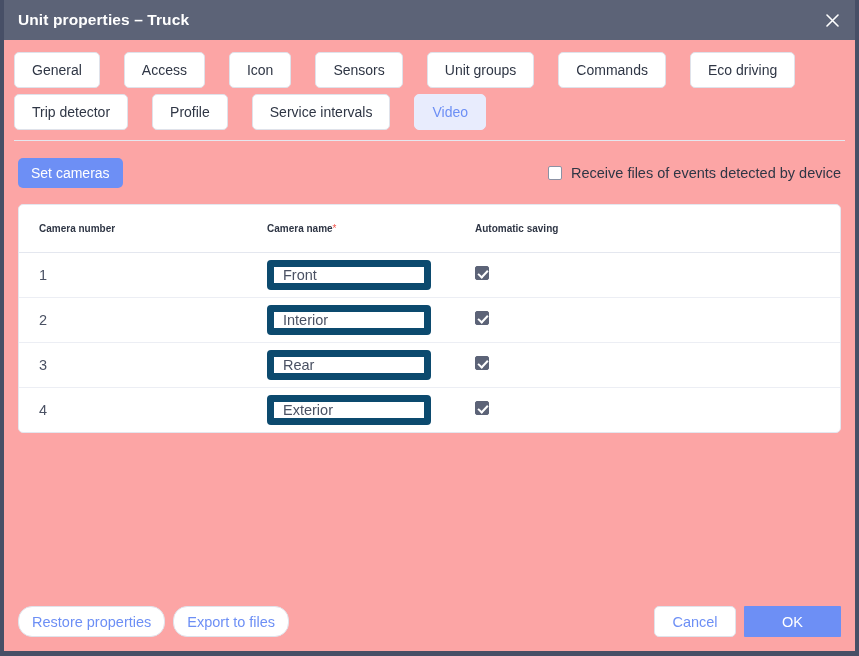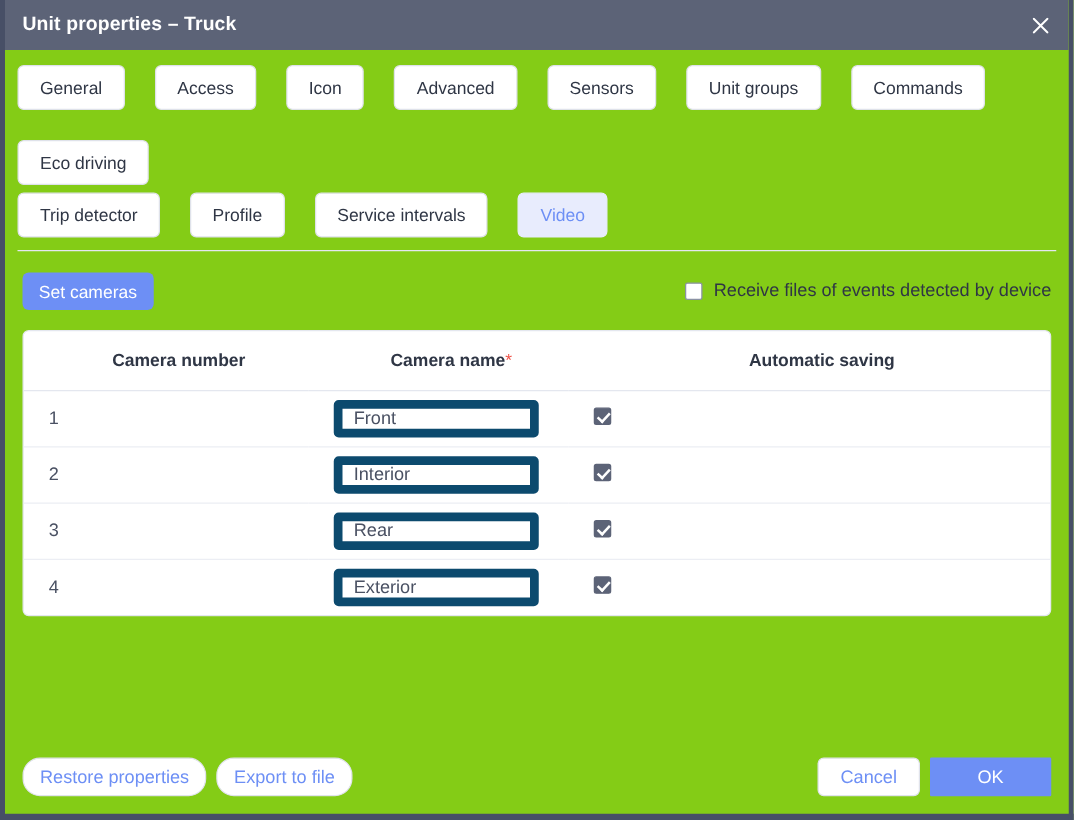--- a/index.html
+++ b/index.html
@@ -11,21 +11,21 @@
   }
   body {
     font-family: "Liberation Sans", sans-serif;
     -webkit-font-smoothing: antialiased;
   }
 
   .dialog {
     position: relative;
     width: 859px;
     height: 656px;
-    background: #84cc16;
+    background: #fca5a5;
     border-left: 4px solid #474f66;
     border-right: 4px solid #474f66;
     border-bottom: 5px solid #474f66;
     overflow: hidden;
     display: flex;
     flex-direction: column;
   }
 
   
   .titlebar {
@@ -156,22 +156,22 @@
     border: 1px solid #e4e7ef;
     border-radius: 5px;
     overflow: hidden;
     background: #ffffff;
   }
   table.cams {
     width: 100%;
     border-collapse: collapse;
   }
   table.cams th {
-    text-align: center;
-    font-size: 14px;
+    text-align: left;
+    font-size: 10px;
     font-weight: bold;
     color: #2f3645;
     padding: 0 0 0 20px;
     height: 47px;
     border-bottom: 1px solid #e4e7ef;
     white-space: nowrap;
   }
   table.cams td {
     height: 45px;
     padding: 0 0 0 20px;
@@ -267,21 +267,20 @@
         <path d="M1 1 L12 12 M12 1 L1 12" stroke="#ffffff" stroke-width="1.6" fill="none" stroke-linecap="round"></path>
       </svg>
     </div>
   </div>
 
   <div class="tabs-area">
     <div class="tab-row" id="tab-row-1">
         <div class="tab">General</div>
         <div class="tab">Access</div>
         <div class="tab">Icon</div>
-        <div class="tab">Advanced</div>
         <div class="tab">Sensors</div>
         <div class="tab">Unit groups</div>
         <div class="tab">Commands</div>
         <div class="tab">Eco driving</div>
       </div>
     <div class="tab-row" id="tab-row-2">
         <div class="tab">Trip detector</div>
         <div class="tab">Profile</div>
         <div class="tab">Service intervals</div>
         <div class="tab active">Video</div>
@@ -331,21 +330,21 @@
           </tr>
         </tbody>
     </table>
   </div>
 
   <div class="spacer"></div>
 
   <div class="footer">
     <div class="footer-left">
       <button class="btn-ghost">Restore properties</button>
-      <button class="btn-ghost">Export to file</button>
+      <button class="btn-ghost">Export to files</button>
     </div>
     <div class="footer-right">
       <button class="btn-cancel">Cancel</button>
       <button class="btn-ok">OK</button>
     </div>
   </div>
 
 </div>
 
 </body></html>

